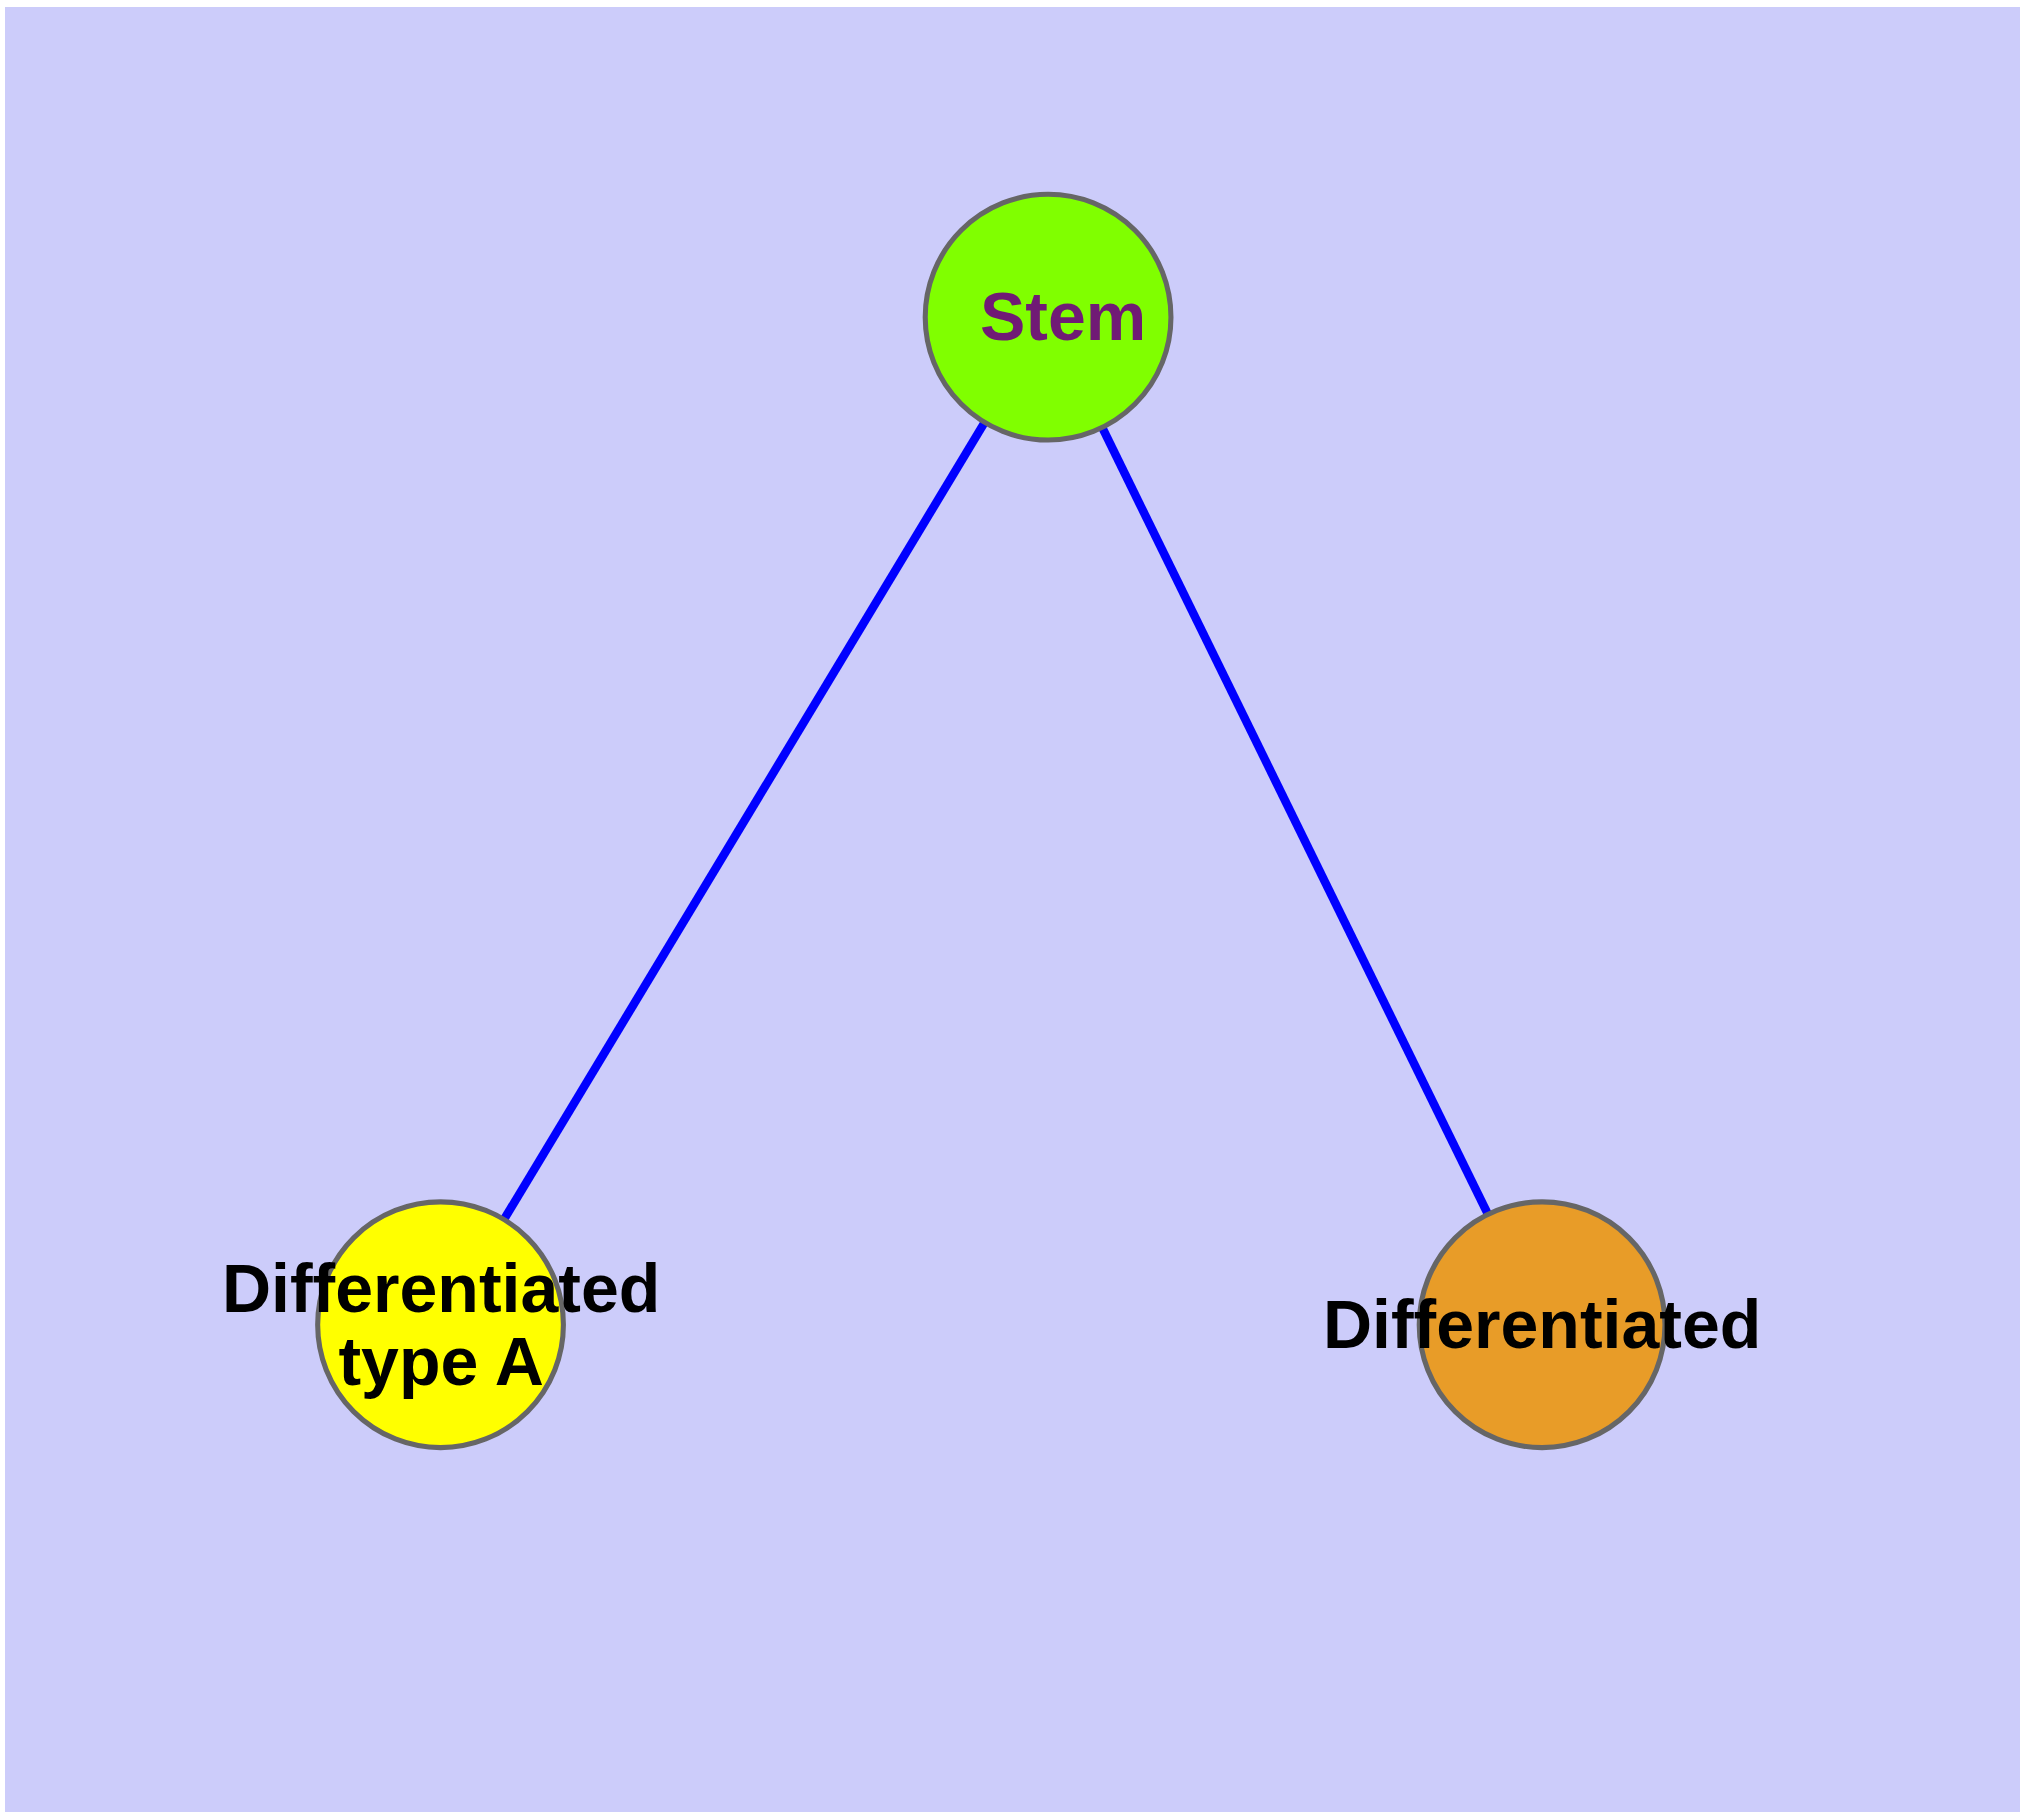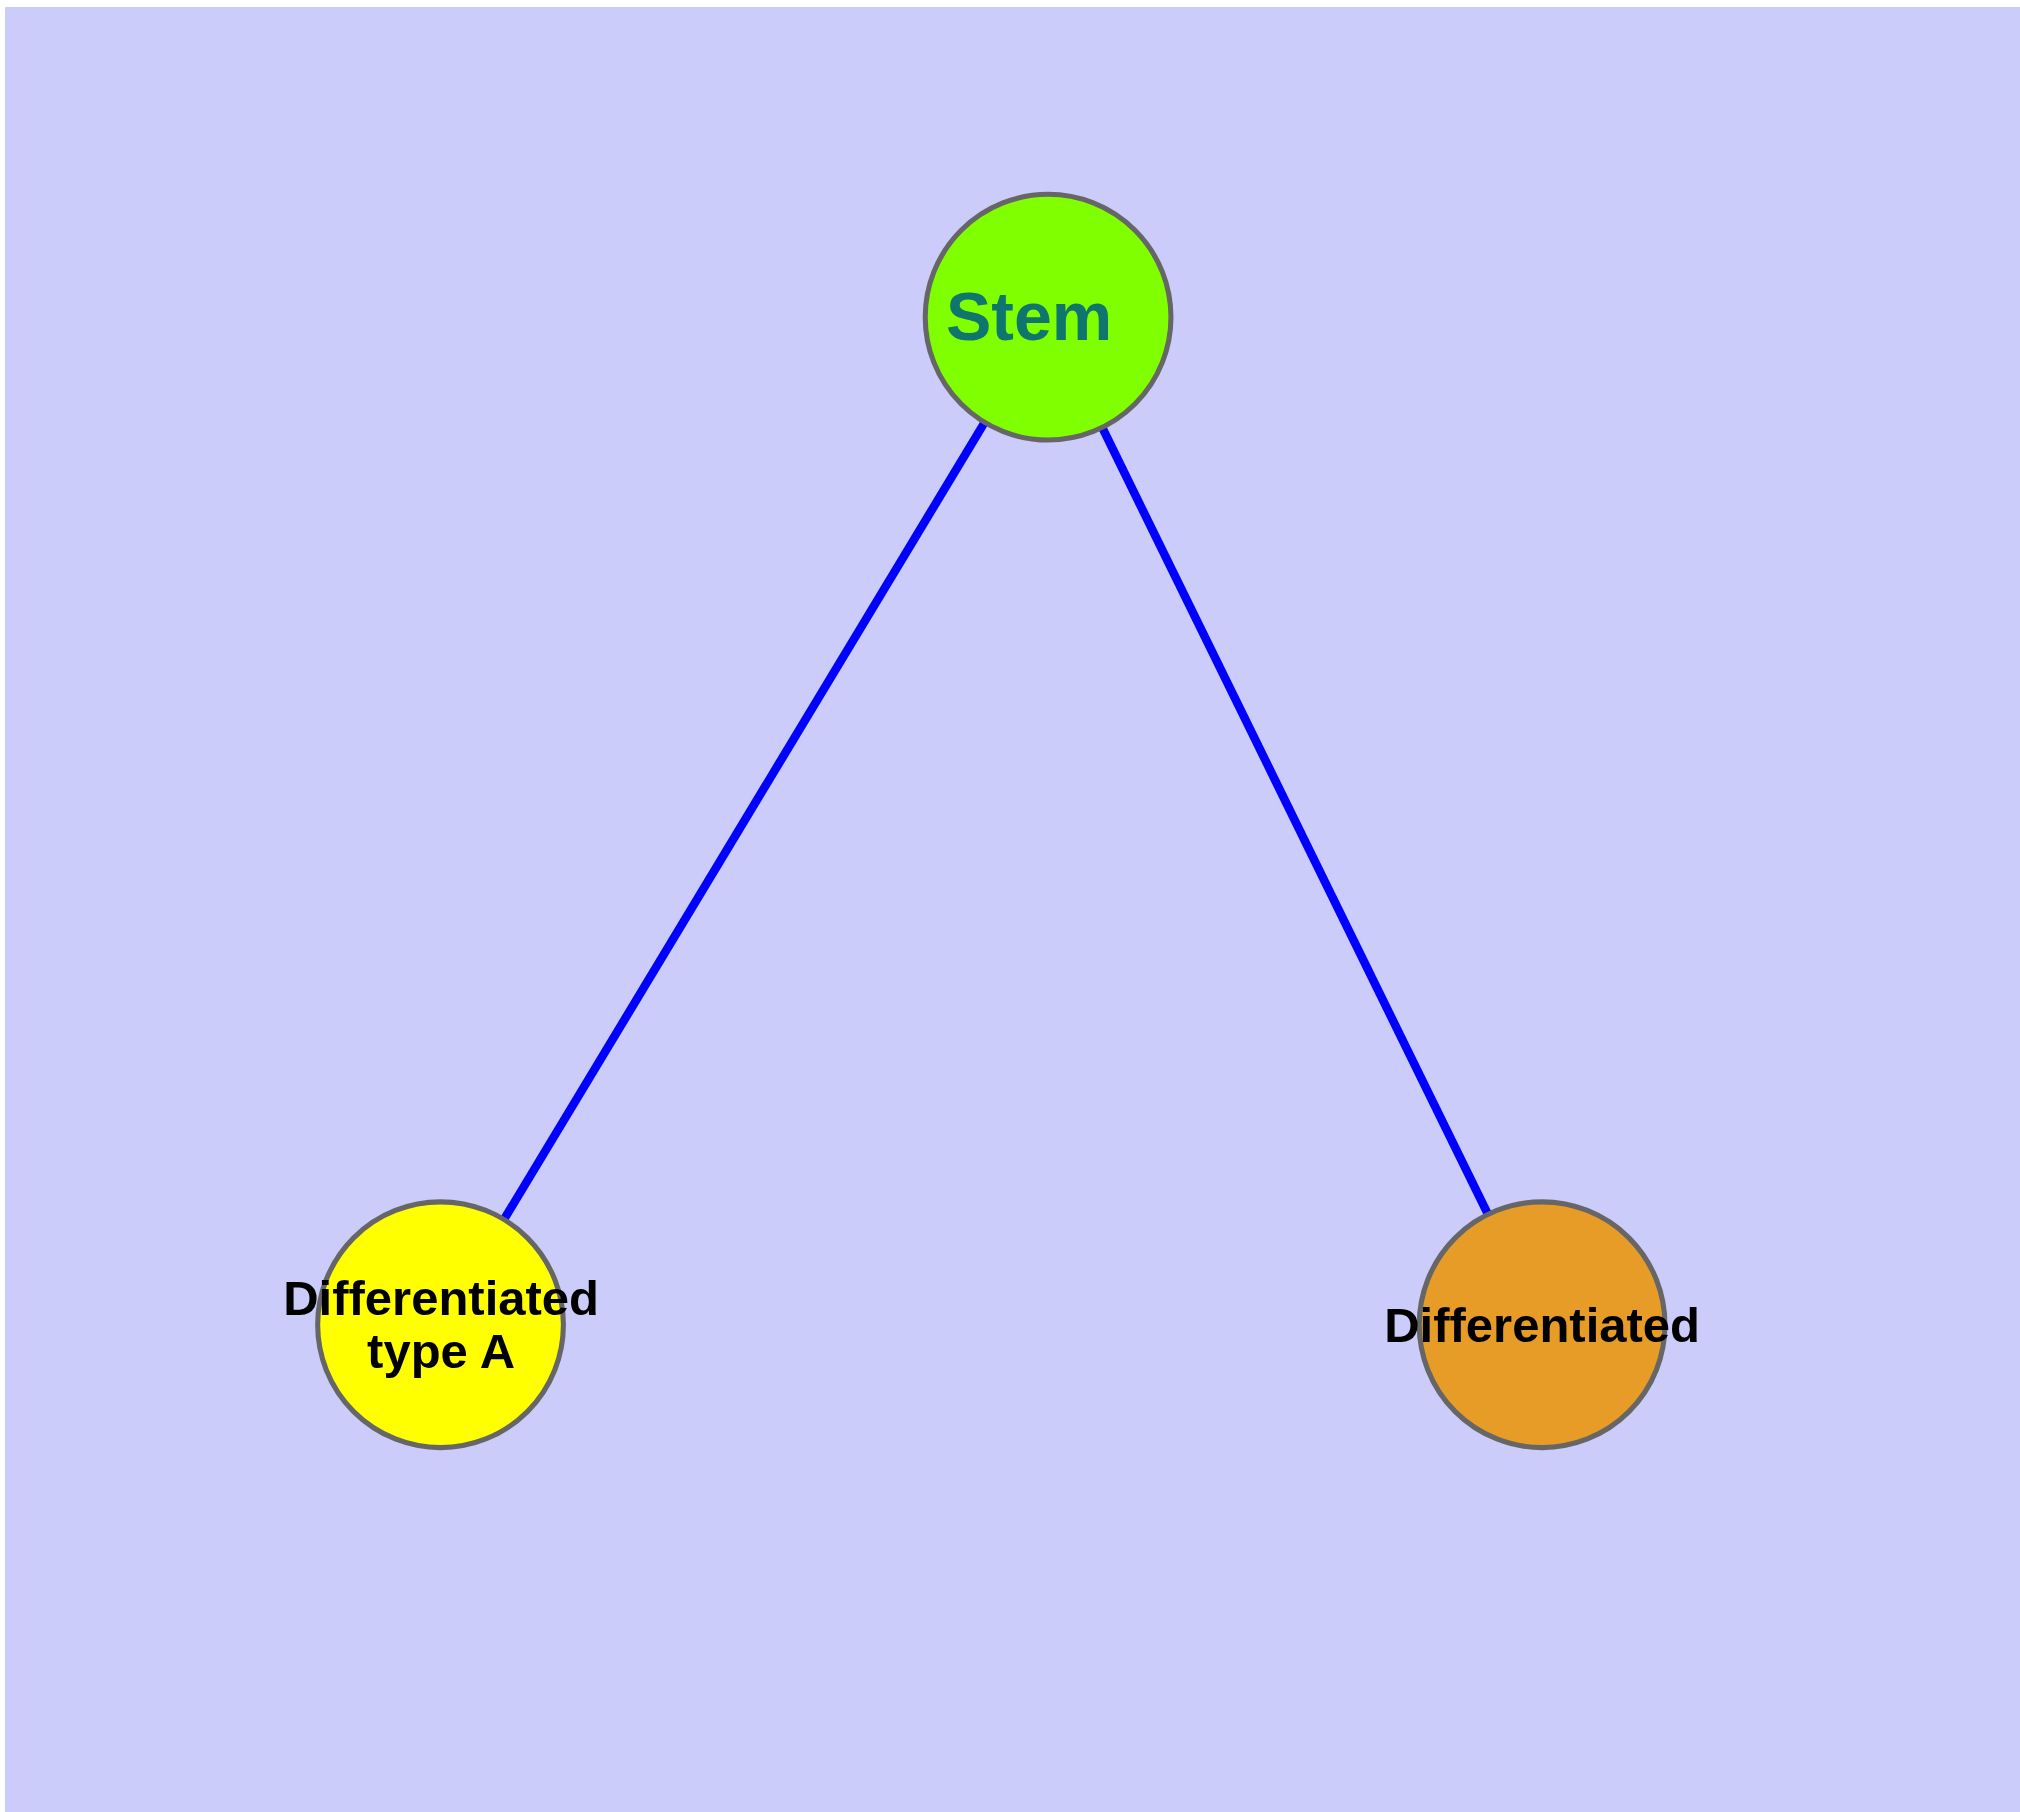--- a/index.html
+++ b/index.html
@@ -36,41 +36,41 @@
     position: absolute;
     text-align: center;
     color: #000000;
     font-weight: bold;
     line-height: 1.08;
     white-space: pre;
     pointer-events: none;
     transform: translate(-50%, -50%);
   }
   .node-label.small { font-size: 68px; }
-  .node-label.wide  { font-size: 49px; }
+  .node-label.wide  { font-size: 68px; }
 </style>
 </head>
 <body>
 
 <div id="canvas">
   <div id="plot-area">
 
     <svg id="graph-svg" viewBox="0 0 2378 2130" preserveAspectRatio="none">
       <g id="edges-layer">
           <line x1="1156.6382617006843" y1="489.3139565381959" x2="588.3617382993158" y2="1431.686043461804" stroke="#0000ff" stroke-width="10" stroke-linecap="butt"></line>
           <line x1="1294.3963917136293" y1="495.2938417624447" x2="1750.6036082863707" y2="1425.7061582375554" stroke="#0000ff" stroke-width="10" stroke-linecap="butt"></line>
         </g>
       <g id="nodes-layer">
           <circle cx="1231" cy="366" r="145" fill="#80ff00" stroke="#666666" stroke-width="6"></circle>
           <circle cx="514" cy="1555" r="145" fill="#ffff00" stroke="#666666" stroke-width="6"></circle>
           <circle cx="1814" cy="1555" r="145" fill="#e89c28" stroke="#666666" stroke-width="6"></circle>
         </g>
     </svg>
 
     <div id="labels-layer">
-        <div class="node-label small" style="left: 1024px; top: 310px; color: #0f766e;"><div>Stem</div></div>
+        <div class="node-label small" style="left: 1058px; top: 310px; color: #701a75;"><div>Stem</div></div>
         <div class="node-label wide" style="left: 436px; top: 1318px; color: rgb(0, 0, 0);"><div>Differentiated</div><div>type A</div></div>
         <div class="node-label wide" style="left: 1537px; top: 1318px; color: rgb(0, 0, 0);"><div>Differentiated</div></div>
       </div>
 
   </div>
 </div>
 
 
 </body></html>

